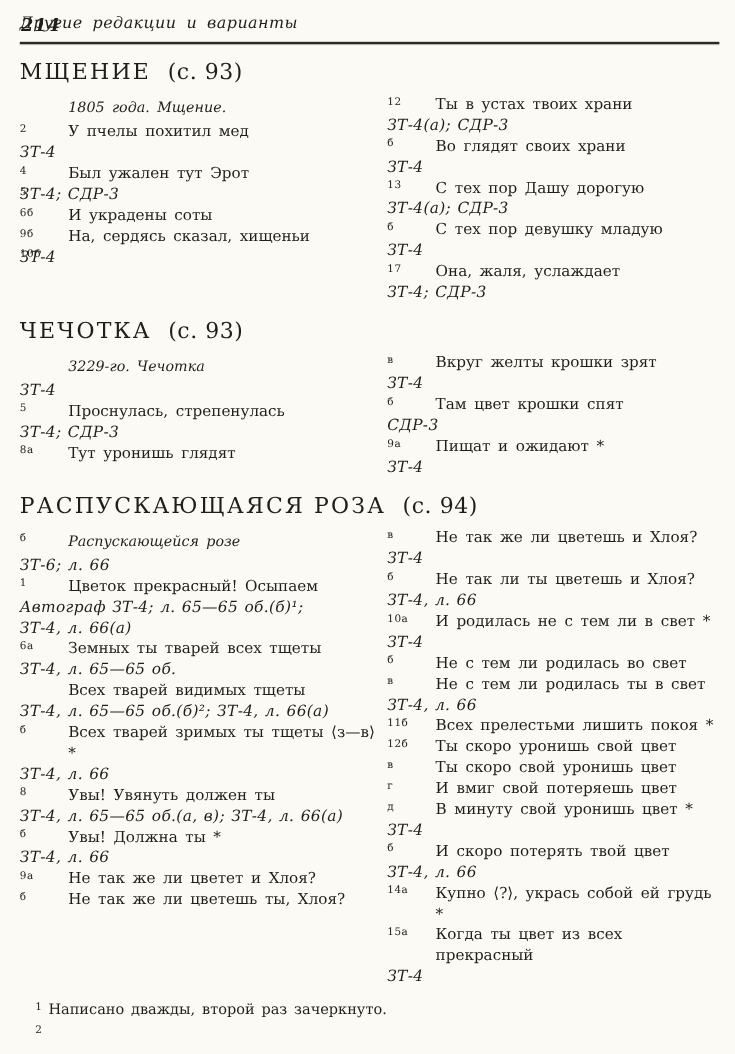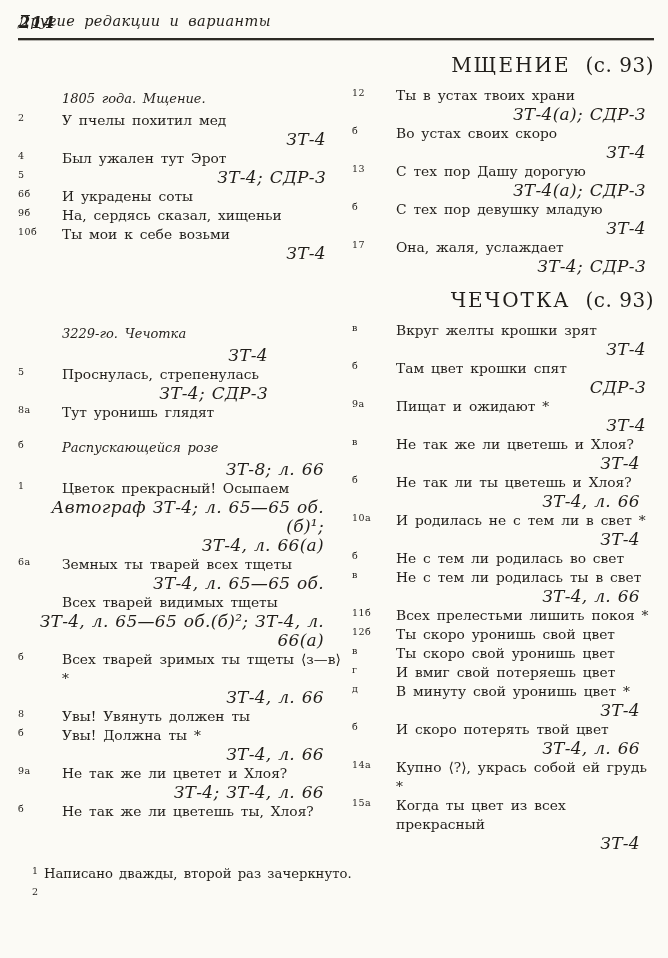--- a/index.html
+++ b/index.html
@@ -20,21 +20,21 @@
     text-align:left;font-style:italic;font-size:14.5px;
     word-spacing:4px;letter-spacing:.4px;padding-top:3px;
   }
   .rule{
     height:3px;margin-top:4px;
     background:linear-gradient(to bottom,#2d2a25 0 60%,rgba(45,42,37,.35) 60% 100%);
   }
 
   
   .sec-title{
-    text-align:right;font-size:20px;line-height:26px;
+    text-align:left;font-size:20px;line-height:26px;
     margin:11px 0 8px 0;white-space:nowrap;
   }
   .sec-title .t{letter-spacing:2px;}
   .sec-title .p{margin-left:15px;letter-spacing:.5px;}
 
   .cols{display:flex;align-items:flex-start;}
   .col{box-sizing:border-box;}
   .col-left{width:334px;flex:none;}
   .col-right{flex:1;}
 
@@ -43,21 +43,21 @@
     font-size:13.8px;line-height:19px;word-spacing:2.5px;
   }
   .line .sup{
     position:absolute;left:0;width:36px;text-align:left;
     top:-3px;font-size:9.5px;letter-spacing:.5px;
   }
   .line.head .txt{font-style:italic;font-size:13px;}
   .line.head{line-height:25px;}
 
   .sig{
-    text-align:right;font-style:italic;font-size:17px;
+    font-style:italic;font-size:14px;
     line-height:19px;word-spacing:1px;letter-spacing:.3px;
   }
   .sec-0 .col-left .sig{padding-right:26px;}
   .sec-1 .col-left .sig{padding-right:84px;}
   .sec-2 .col-left .sig{padding-right:28px;}
   .col-right .sig{padding-right:8px;}
   .sec-2 .col-right .sig{padding-right:14px;}
 
   
   .footnotes{margin-top:10px;}
@@ -85,27 +85,27 @@
         <div class="cols">
           <div class="col col-left">
             <div class="line head"><span class="sup"></span><span class="txt">1805 года. Мщение.</span></div>
             <div class="line"><span class="sup">2</span><span class="txt">У пчелы похитил мед</span></div>
             <div class="sig">ЗТ-4</div>
             <div class="line"><span class="sup">4</span><span class="txt">Был ужален тут Эрот</span></div>
             <div class="line"><span class="sup">5</span></div>
             <div class="sig">ЗТ-4; СДР-3</div>
             <div class="line"><span class="sup">6б</span><span class="txt">И украдены соты</span></div>
             <div class="line"><span class="sup">9б</span><span class="txt">На, сердясь сказал, хищеньи</span></div>
-            <div class="line"><span class="sup">10б</span><span class="txt">Ты мои к себе возьми</span></div>
+            <div class="line"><span class="sup">10б</span></div>
             <div class="sig">ЗТ-4</div>
           </div>
           <div class="col col-right">
             <div class="line"><span class="sup">12</span><span class="txt">Ты в устах твоих храни</span></div>
             <div class="sig">ЗТ-4(а); СДР-3</div>
-            <div class="line"><span class="sup">б</span><span class="txt">Во устах своих скоро</span></div>
+            <div class="line"><span class="sup">б</span><span class="txt">Во глядят своих храни</span></div>
             <div class="sig">ЗТ-4</div>
             <div class="line"><span class="sup">13</span><span class="txt">С тех пор Дашу дорогую</span></div>
             <div class="sig">ЗТ-4(а); СДР-3</div>
             <div class="line"><span class="sup">б</span><span class="txt">С тех пор девушку младую</span></div>
             <div class="sig">ЗТ-4</div>
             <div class="line"><span class="sup">17</span><span class="txt">Она, жаля, услаждает</span></div>
             <div class="sig">ЗТ-4; СДР-3</div>
           </div>
         </div>
       </section>
@@ -123,38 +123,39 @@
             <div class="line"><span class="sup">в</span><span class="txt">Вкруг желты крошки зрят</span></div>
             <div class="sig">ЗТ-4</div>
             <div class="line"><span class="sup">б</span><span class="txt">Там цвет крошки спят</span></div>
             <div class="sig">СДР-3</div>
             <div class="line"><span class="sup">9а</span><span class="txt">Пищат и ожидают *</span></div>
             <div class="sig">ЗТ-4</div>
           </div>
         </div>
       </section>
       <section class="sec sec-2">
+        <div class="sec-title"><span class="t">РАСПУСКАЮЩАЯСЯ РОЗА</span><span class="p">(с. 94)</span></div>
         <div class="cols">
           <div class="col col-left">
             <div class="line head"><span class="sup">б</span><span class="txt">Распускающейся розе</span></div>
-            <div class="sig">ЗТ-8; л. 66</div>
+            <div class="sig">ЗТ-6; л. 66</div>
             <div class="line"><span class="sup">1</span><span class="txt">Цветок прекрасный! Осыпаем</span></div>
             <div class="sig">Автограф ЗТ-4; л. 65—65 об.(б)¹;</div>
             <div class="sig">ЗТ-4, л. 66(а)</div>
             <div class="line"><span class="sup">6а</span><span class="txt">Земных ты тварей всех тщеты</span></div>
             <div class="sig">ЗТ-4, л. 65—65 об.</div>
             <div class="line"><span class="sup"></span><span class="txt">Всех тварей видимых тщеты</span></div>
             <div class="sig">ЗТ-4, л. 65—65 об.(б)²; ЗТ-4, л. 66(а)</div>
             <div class="line"><span class="sup">б</span><span class="txt">Всех тварей зримых ты тщеты ⟨з—в⟩ *</span></div>
             <div class="sig">ЗТ-4, л. 66</div>
             <div class="line"><span class="sup">8</span><span class="txt">Увы! Увянуть должен ты</span></div>
+            <div class="sig">ЗТ-4, л. 65—65 об.(а, в); ЗТ-4, л. 66(а)</div>
             <div class="line"><span class="sup">б</span><span class="txt">Увы! Должна ты *</span></div>
             <div class="sig">ЗТ-4, л. 66</div>
             <div class="line"><span class="sup">9а</span><span class="txt">Не так же ли цветет и Хлоя?</span></div>
-            <div class="sig">ЗТ-4; ЗТ-4, л. 66</div>
             <div class="line"><span class="sup">б</span><span class="txt">Не так же ли цветешь ты, Хлоя?</span></div>
           </div>
           <div class="col col-right">
             <div class="line"><span class="sup">в</span><span class="txt">Не так же ли цветешь и Хлоя?</span></div>
             <div class="sig">ЗТ-4</div>
             <div class="line"><span class="sup">б</span><span class="txt">Не так ли ты цветешь и Хлоя?</span></div>
             <div class="sig">ЗТ-4, л. 66</div>
             <div class="line"><span class="sup">10а</span><span class="txt">И родилась не с тем ли в свет *</span></div>
             <div class="sig">ЗТ-4</div>
             <div class="line"><span class="sup">б</span><span class="txt">Не с тем ли родилась во свет</span></div>

